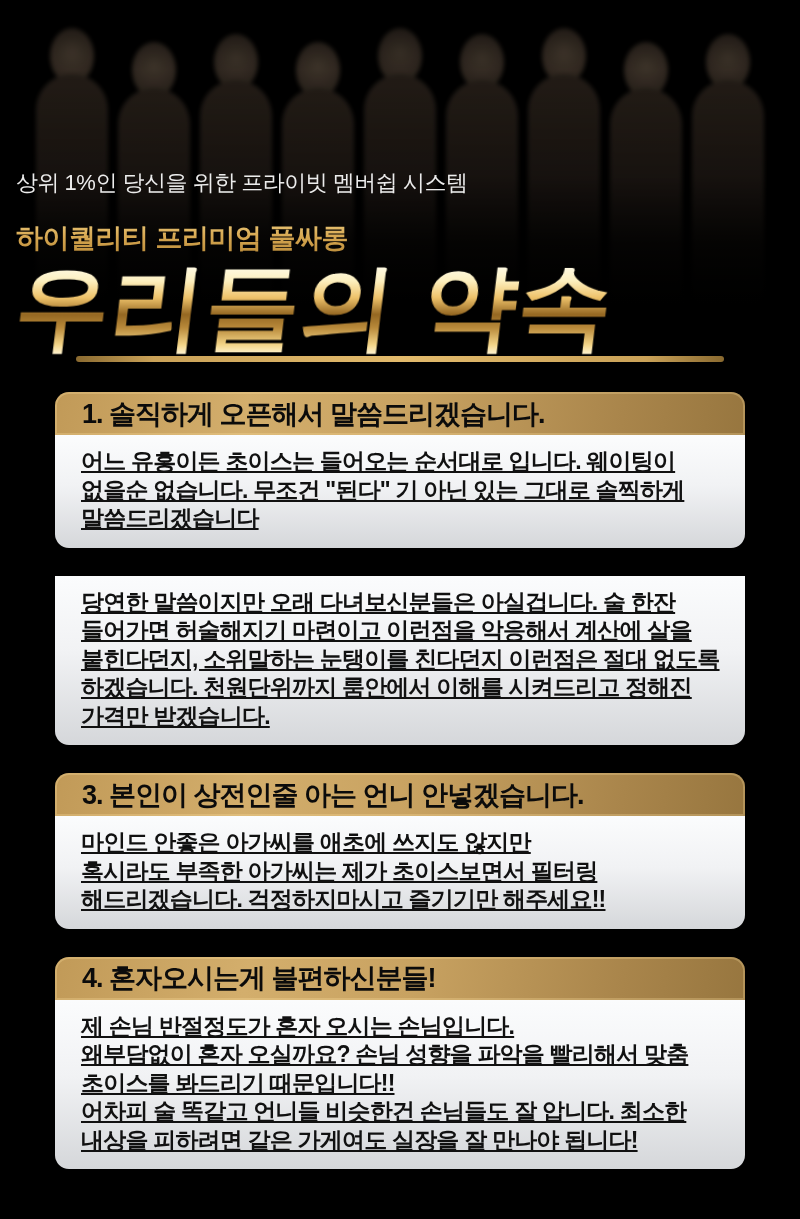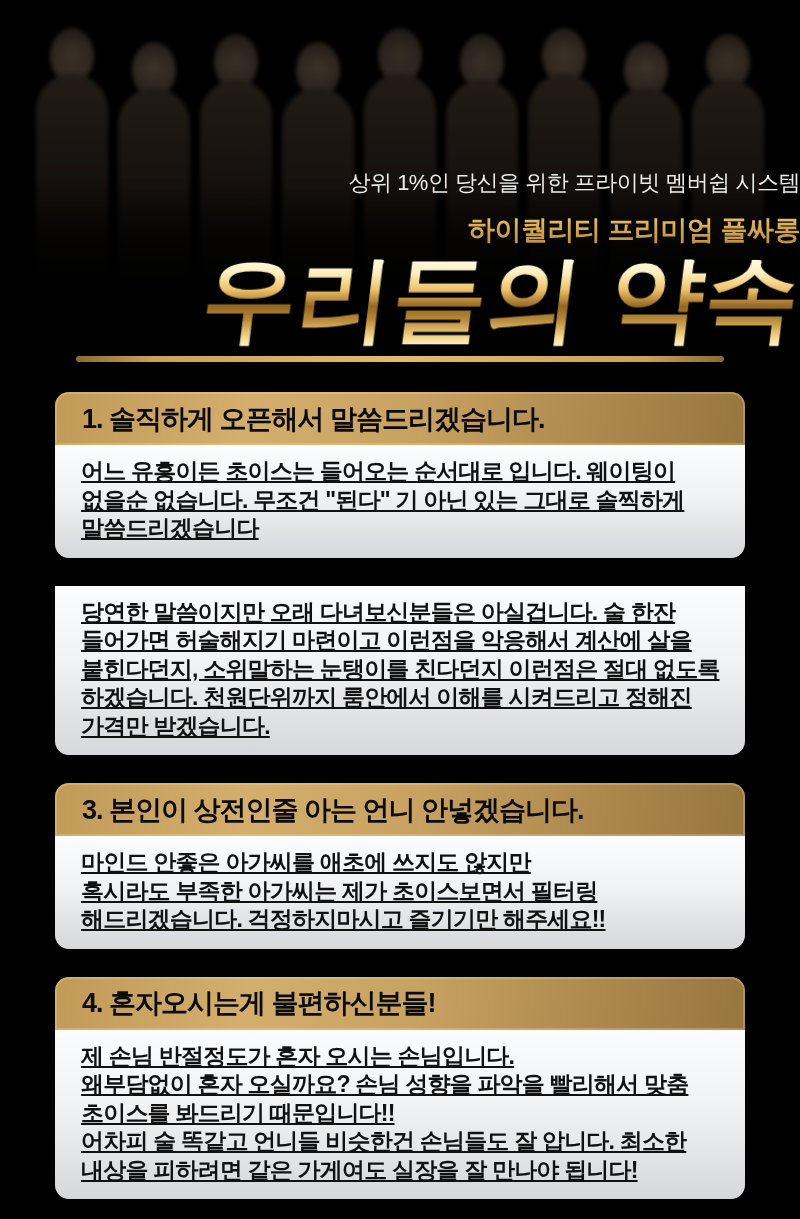--- a/index.html
+++ b/index.html
@@ -29,28 +29,28 @@
   }
   .person:nth-child(2n){margin-top:14px;}
   .person:nth-child(3n){margin-top:6px;}
   .person:nth-child(5){margin-top:0;}
   .person:nth-child(7) .head,.person:nth-child(1) .head{background:radial-gradient(circle at 50% 42%,#4c4034 0%,#372d24 55%,#241e18 100%);}
   .hero-fade{
     position:absolute;inset:0;pointer-events:none;
     background:linear-gradient(180deg,rgba(0,0,0,.55) 0%,rgba(0,0,0,.05) 18%,rgba(0,0,0,.15) 45%,rgba(0,0,0,.75) 62%,#000 78%);
   }
   .hero-text{
-    position:absolute;left:4px;right:0;top:168px;
-    text-align:right;z-index:3;
+    position:absolute;left:16px;right:0;top:168px;
+    text-align:left;z-index:3;
   }
   .tagline{
     color:#ececec;font-size:22px;font-weight:400;letter-spacing:-0.5px;
   }
   .subtitle{
-    margin-top:14px;font-size:27px;font-weight:800;letter-spacing:-0.5px;
+    margin-top:22px;font-size:27px;font-weight:800;letter-spacing:-0.5px;
     background:linear-gradient(180deg,#eccb7e 0%,#d7a852 45%,#b98a38 100%);
     -webkit-background-clip:text;background-clip:text;color:transparent;
   }
   .big-title{
     margin-top:4px;
     font-size:94px;font-weight:900;line-height:1.0;letter-spacing:1px;
     white-space:nowrap;
     transform:skewX(-7deg);
     background:linear-gradient(180deg,#fffdf0 2%,#fdf0c0 22%,#eec26a 40%,#946722 58%,#b8893a 72%,#f3d487 90%,#fff3cf 100%);
     -webkit-background-clip:text;background-clip:text;color:transparent;
@@ -59,21 +59,21 @@
   .divider{
     position:absolute;left:50%;transform:translateX(-50%);
     top:356px;width:648px;height:6px;border-radius:3px;z-index:3;
     background:linear-gradient(90deg,#8a6a30 0%,#caa258 12%,#e2ba6c 50%,#caa258 88%,#8a6a30 100%);
     box-shadow:0 1px 0 rgba(0,0,0,.6);
   }
   
   .cards{padding:0 55px;}
   .card{margin-bottom:28px;}
   .card-header{
-    height:53px;display:flex;align-items:center;
+    height:43px;display:flex;align-items:center;
     padding-left:27px;
     border-radius:14px 14px 0 0;
     background:linear-gradient(100deg,#c19a58 0%,#d3ae6c 28%,#c8a261 52%,#a9854b 82%,#97763f 100%);
     box-shadow:inset 0 0 0 2px rgba(255,226,160,.28);
     color:#0b0b0b;font-size:27px;font-weight:800;letter-spacing:-1px;
   }
   .card-body{
     border-radius:0 0 14px 14px;
     background:linear-gradient(180deg,#fbfcfd 0%,#f1f2f4 45%,#d5d7da 100%);
     padding:12px 24px 15px 26px;

